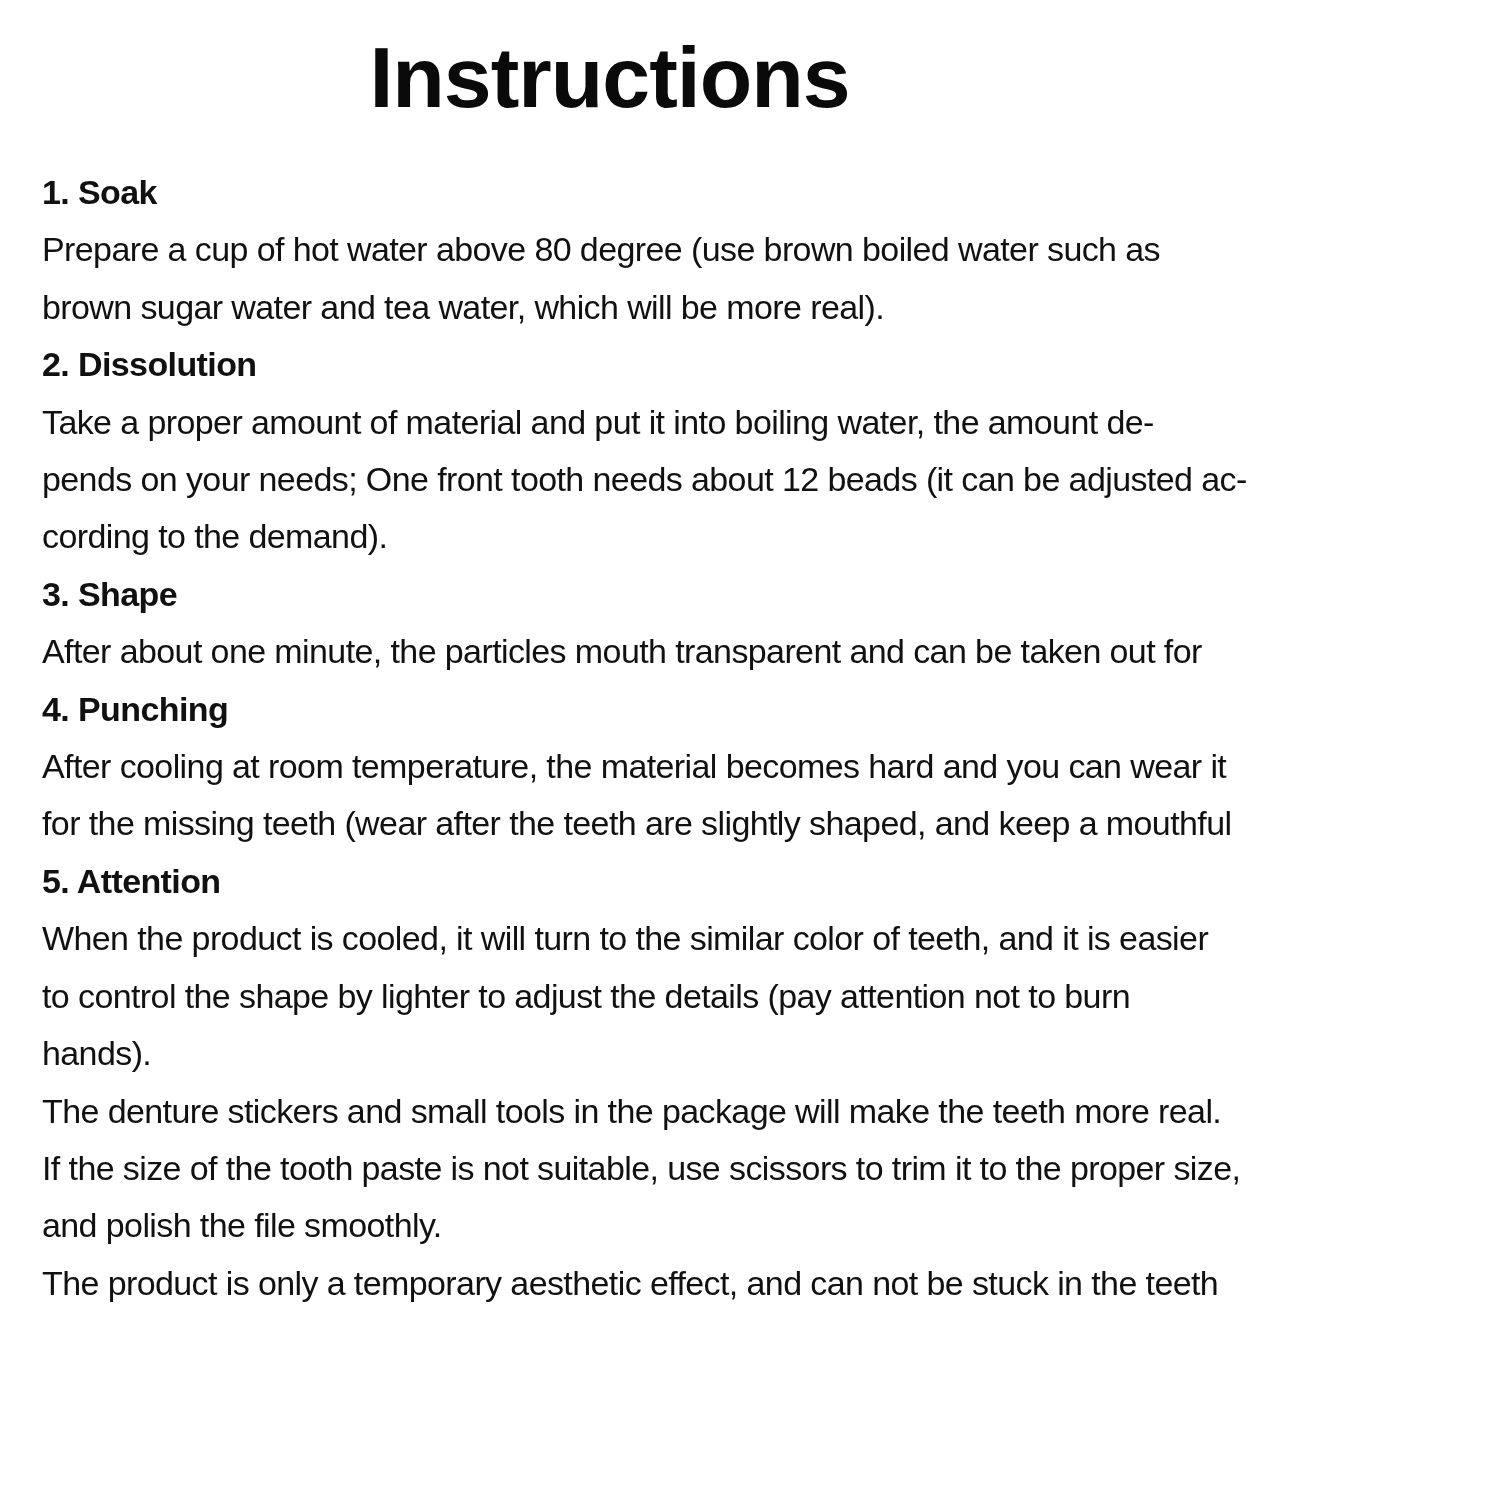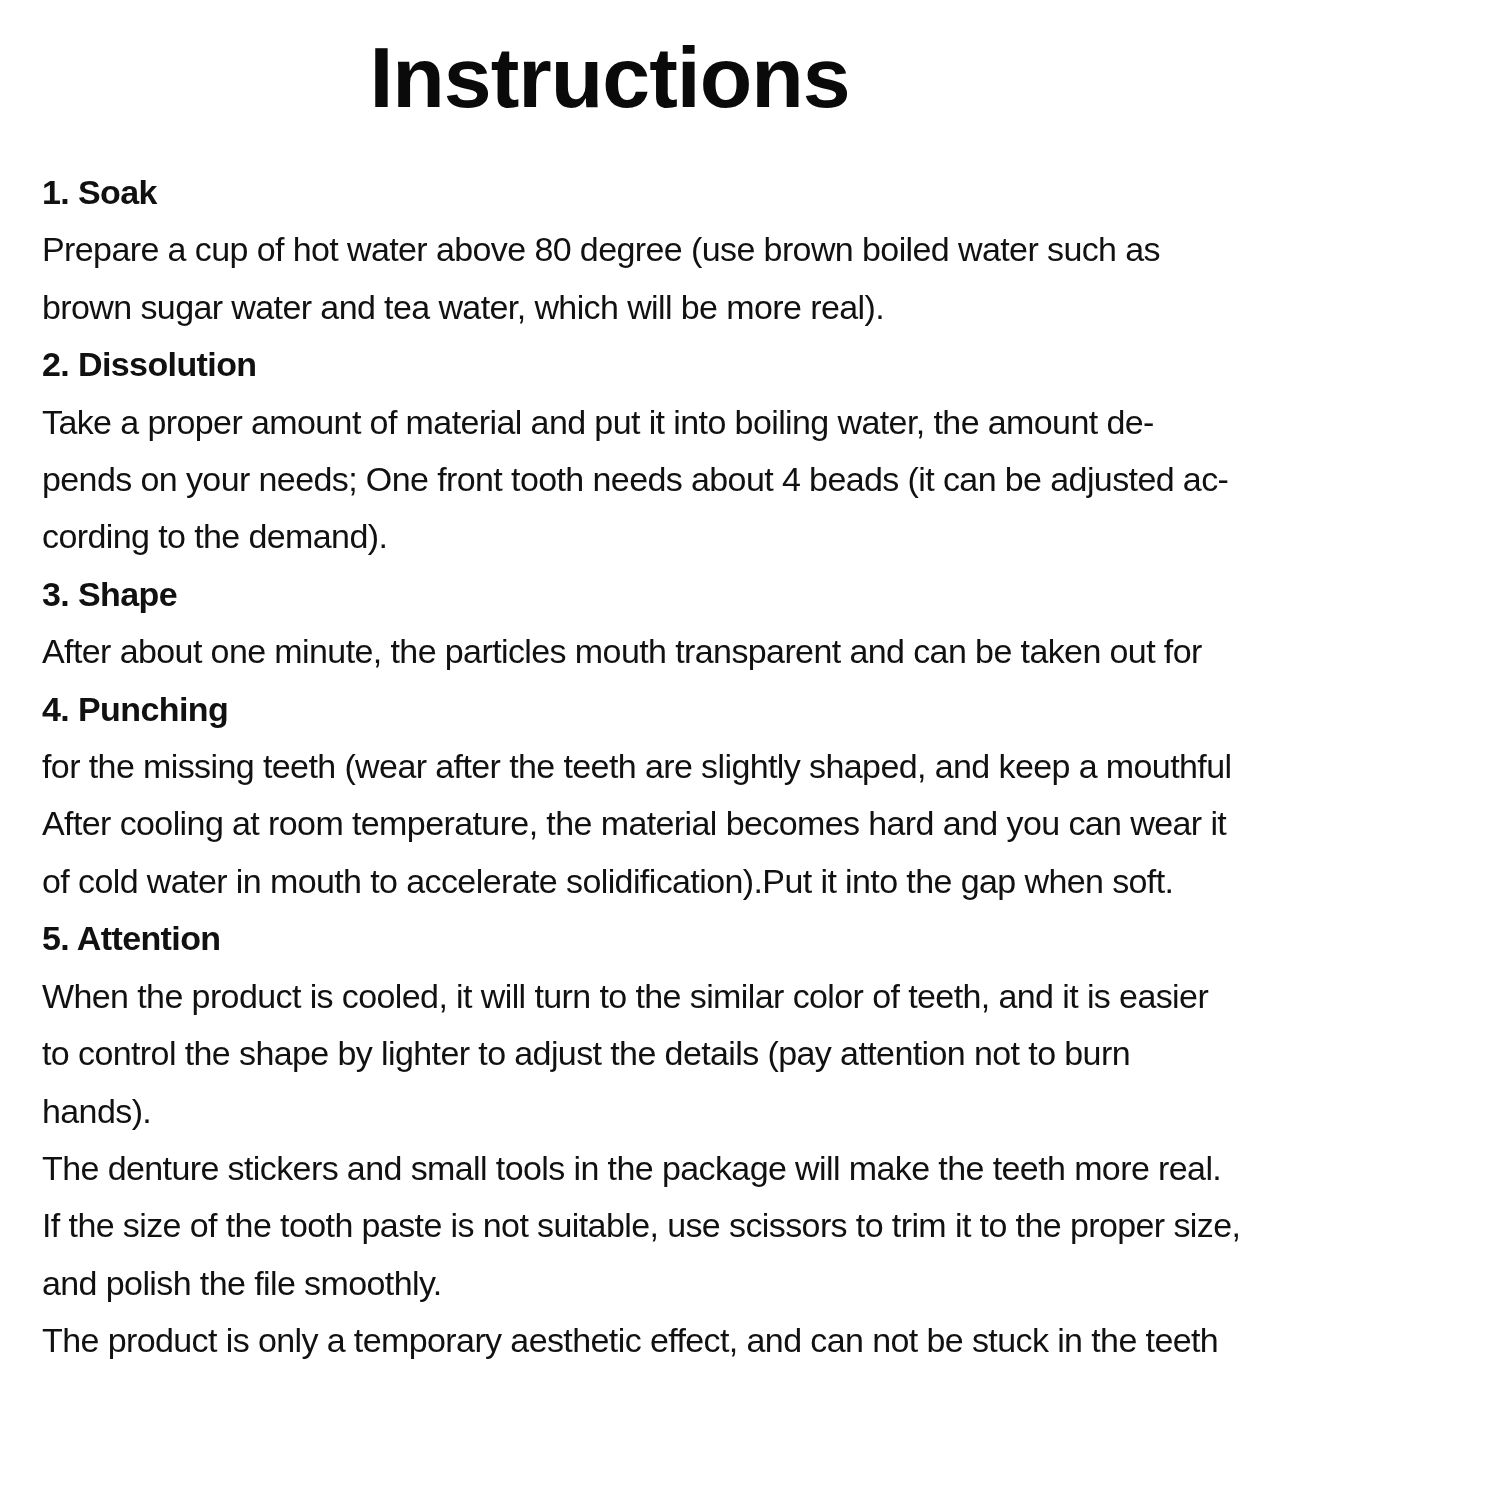--- a/index.html
+++ b/index.html
@@ -14,28 +14,27 @@
 <body>
 
 <div class="page">
   <div class="title">Instructions</div>
   <div class="content">
     <div class="line heading">1. Soak</div>
     <div class="line">Prepare a cup of hot water above 80 degree (use brown boiled water such as</div>
     <div class="line">brown sugar water and tea water, which will be more real).</div>
     <div class="line heading">2. Dissolution</div>
     <div class="line">Take a proper amount of material and put it into boiling water, the amount de-</div>
-    <div class="line">pends on your needs; One front tooth needs about 4 beads (it can be adjusted ac-</div>
+    <div class="line">pends on your needs; One front tooth needs about 12 beads (it can be adjusted ac-</div>
     <div class="line">cording to the demand).</div>
     <div class="line heading">3. Shape</div>
     <div class="line">After about one minute, the particles mouth transparent and can be taken out for</div>
     <div class="line heading">4. Punching</div>
+    <div class="line">After cooling at room temperature, the material becomes hard and you can wear it</div>
     <div class="line">for the missing teeth (wear after the teeth are slightly shaped, and keep a mouthful</div>
-    <div class="line">After cooling at room temperature, the material becomes hard and you can wear it</div>
-    <div class="line">of cold water in mouth to accelerate solidification).Put it into the gap when soft.</div>
     <div class="line heading">5. Attention</div>
     <div class="line">When the product is cooled, it will turn to the similar color of teeth, and it is easier</div>
     <div class="line">to control the shape by lighter to adjust the details (pay attention not to burn</div>
     <div class="line">hands).</div>
     <div class="line">The denture stickers and small tools in the package will make the teeth more real.</div>
     <div class="line">If the size of the tooth paste is not suitable, use scissors to trim it to the proper size,</div>
     <div class="line">and polish the file smoothly.</div>
     <div class="line">The product is only a temporary aesthetic effect, and can not be stuck in the teeth</div>
   </div>
 </div>

